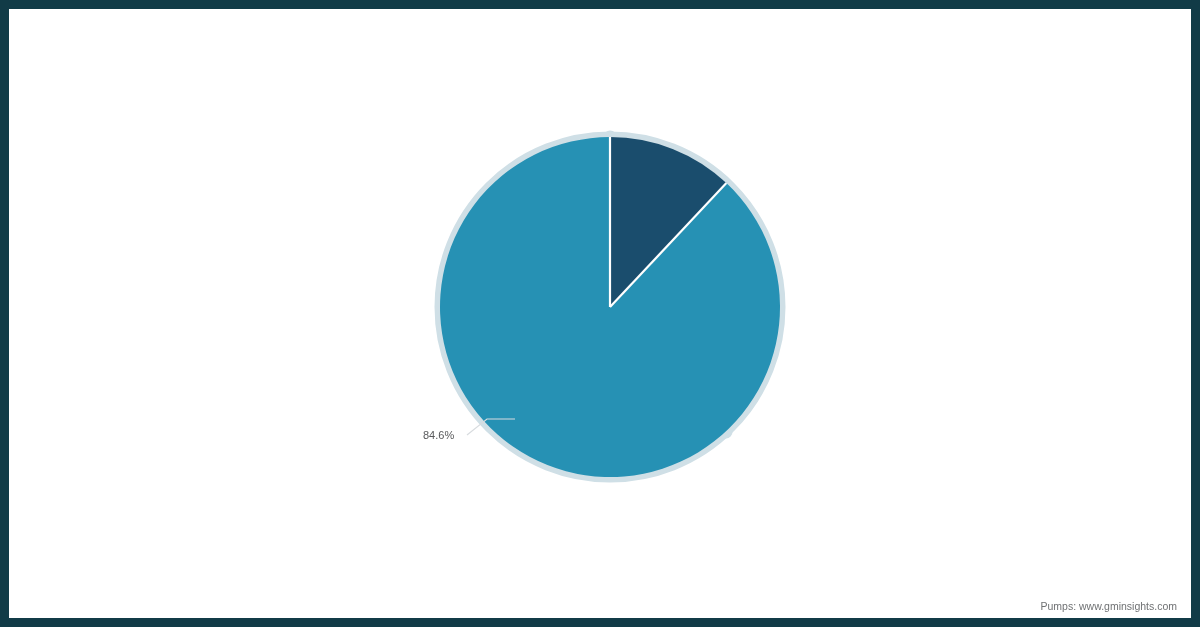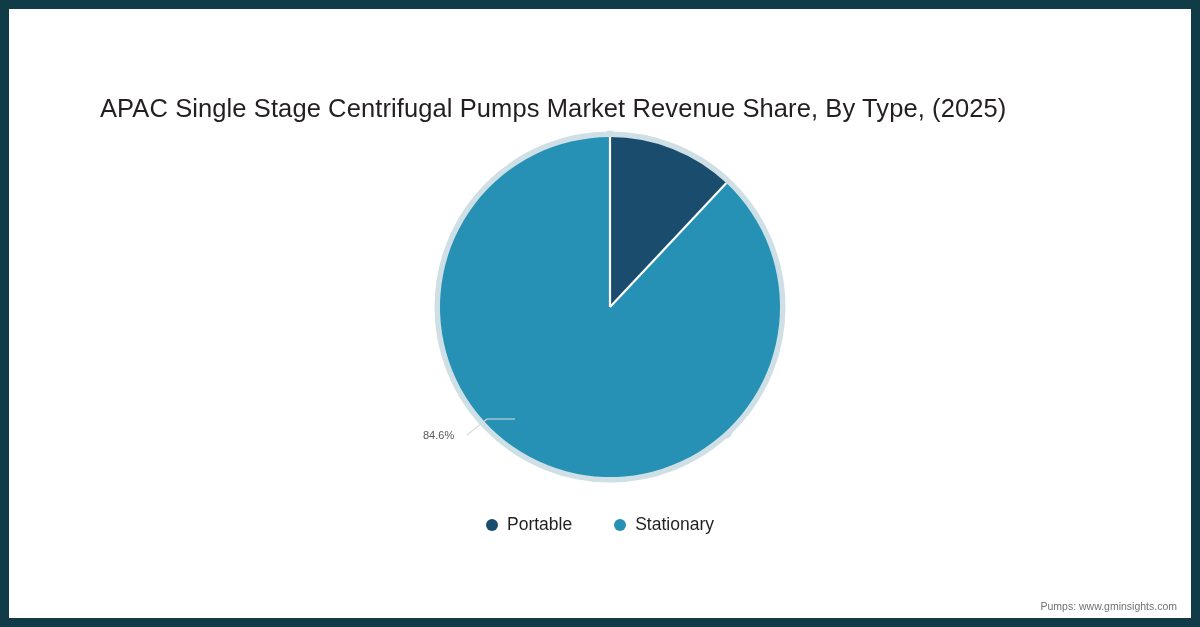--- a/index.html
+++ b/index.html
@@ -96,51 +96,37 @@
     white-space: nowrap;
   }
 </style>
 </head>
 <body>
 
 <div id="figure-frame">
 
   <div id="chart-canvas">
 
-    <div id="chart-title">APAC Single Stage Centrifugal Pumps Market Revenue Share, By Type, (2025)</div>
 
     <div id="pie-area">
       <svg id="pie-svg" viewBox="0 0 390 370" xmlns="http://www.w3.org/2000/svg">
 
         <circle cx="191" cy="180" r="170" fill="none" stroke="#cfdfe6" stroke-width="11"></circle>
         <path d="M 191 10 A 170 170 0 0 0 307 305" fill="none" stroke="#cfdfe6" stroke-width="13" stroke-linecap="round"></path>
 
         <path d="M 191 180 L 307.4 56.1 A 170 170 0 1 1 191 10 Z" fill="#2691b4"></path>
 
         <path d="M 191 180 L 191 10 A 170 170 0 0 1 307.4 56.1 Z" fill="#1a4d6d"></path>
 
         <line x1="191" y1="180" x2="191" y2="10" stroke="#ffffff" stroke-width="2.2"></line>
         <line x1="191" y1="180" x2="307.4" y2="56.1" stroke="#ffffff" stroke-width="2.2"></line>
 
         <polyline points="48,308 68,292 96,292" fill="none" stroke="#d8dcdf" stroke-width="1.2"></polyline>
       </svg>
     </div>
 
     <div id="slice-label-stationary">84.6%</div>
 
-    <div id="legend">
-
-      <div class="legend-item">
-        <span class="legend-marker" style="background:#1a4d6d"></span>
-        <span class="legend-label">Portable</span>
-      </div>
-
-      <div class="legend-item">
-        <span class="legend-marker" style="background:#2691b4"></span>
-        <span class="legend-label">Stationary</span>
-      </div>
-
-    </div>
 
     <div id="source-note">Pumps: www.gminsights.com</div>
 
   </div>
 </div>
 
 </body></html>

